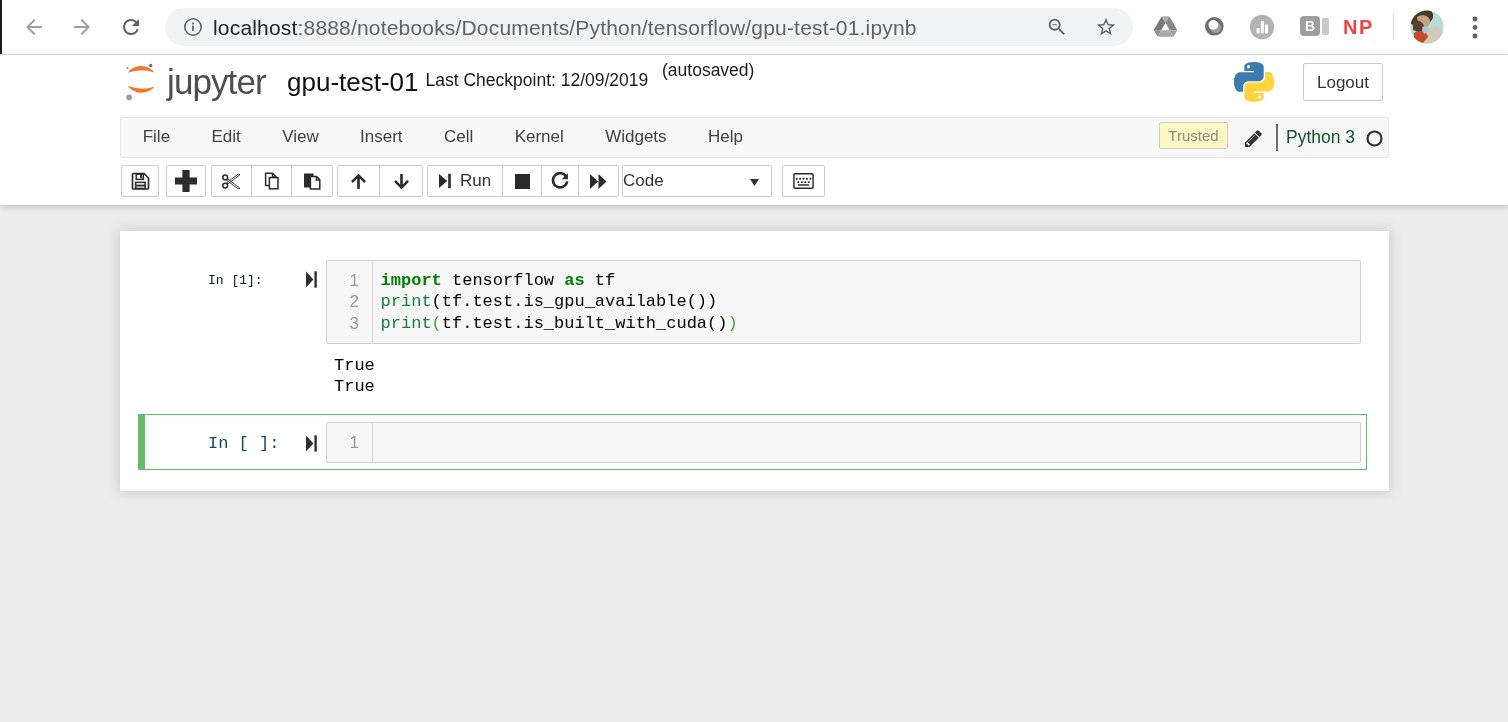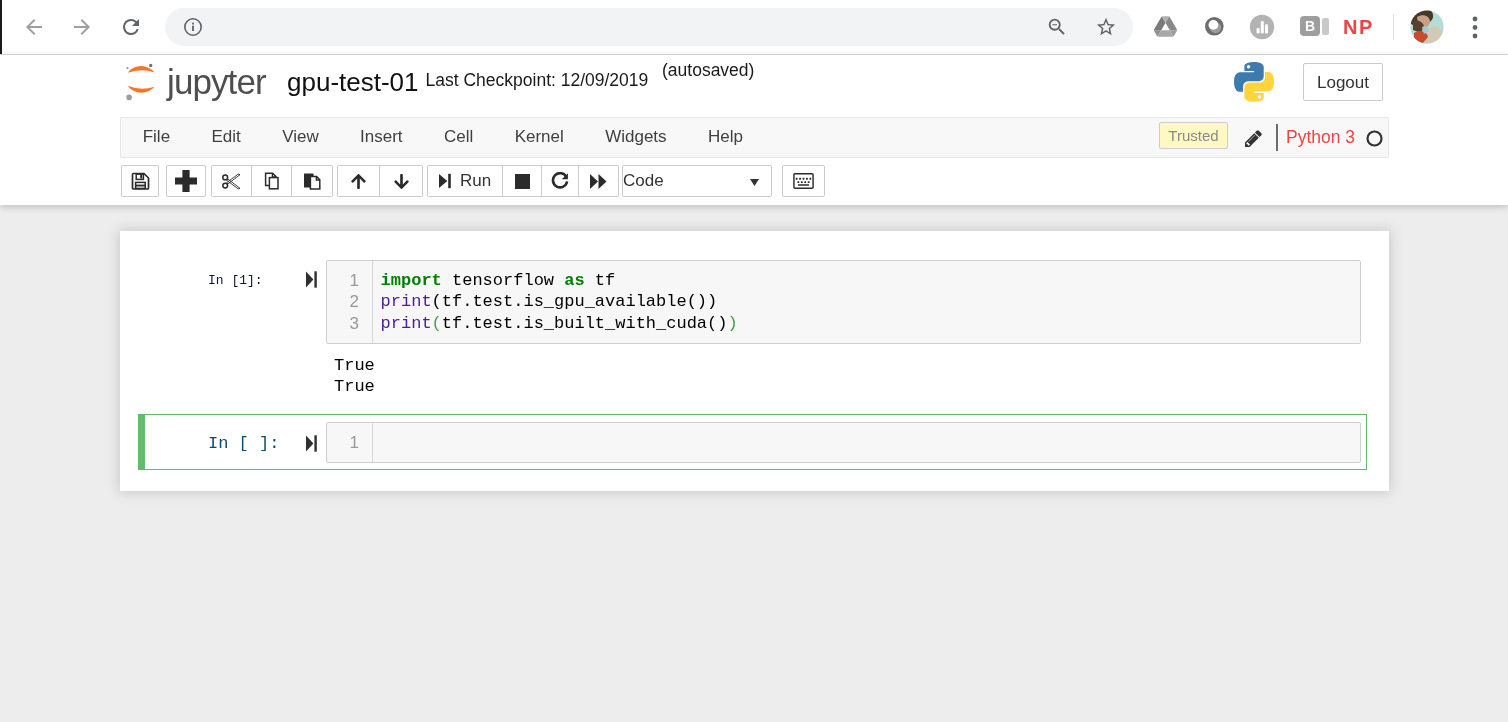--- a/index.html
+++ b/index.html
@@ -22,21 +22,21 @@
   #title { position:absolute; left:287px; top:66.5px; font-size:26px; color:#111; }
   #chkpt { position:absolute; left:425.5px; top:70px; font-size:17.5px; color:#1a1a1a; }
   #autosv { position:absolute; left:662px; top:60px; font-size:17.5px; color:#1a1a1a; }
   #pylogo { position:absolute; left:1234px; top:62px; }
   #logout { position:absolute; left:1303px; top:63px; width:80px; height:38px; border:1px solid #cbcbcb; border-radius:2px; background:#fff; font-size:17px; color:#333; text-align:center; line-height:37px; }
   
   #menubar { position:absolute; left:120px; top:117px; width:1269px; height:41px; background:#f8f8f8; border:1px solid #e7e7e7; border-radius:2px; }
   #menus { position:absolute; left:1px; top:0; height:39px; display:flex;text-align:right; }
   #menus div { padding:0 20.7px; font-size:17px; color:#404040; line-height:38px; }
   #trusted { position:absolute; left:1038px; top:4px; width:69px; height:27px; border:1px solid #ccc; border-radius:2px; background:#fef9c3; font-size:15px; color:#8a8a8a; text-align:center; line-height:25px;}
-  #kernind { position:absolute; left:1165px; top:0px; height:40px; font-size:17.5px; color:#ef4444; line-height:39px;}
+  #kernind { position:absolute; left:1165px; top:0px; height:40px; font-size:17.5px; color:#14532d; line-height:39px;}
   #ksep { position:absolute; left:1155px; top:6px; width:2px; height:27px; background:#6d6d6d; }
   #kcircle { position:absolute; left:1245px; top:12px; }
   #pencil { position:absolute; left:1124px; top:12px; }
   
   .tbtn { position:absolute; top:165px; height:32px; background:#fff; border:1px solid #cbcbcb; border-radius:2px; display:flex; align-items:center; justify-content:center; }
   .tgrp { position:absolute; top:165px; height:32px; display:flex; }
   .tgrp .tbtn { position:static; top:auto; height:30px; border:none; border-right:1px solid #cbcbcb; border-radius:0; }
   .tgrp { background:#fff; border:1px solid #cbcbcb; border-radius:2px; }
   .tgrp .tbtn:last-child { border-right:none; }
   #runbtn { font-size:17px; color:#333; }
@@ -47,21 +47,21 @@
   .mono { font-family:"Liberation Mono", monospace; }
   #prompt1 { position:absolute; left:208px; top:272.5px; font-size:13px; color:#0f172a; white-space:pre; }
   #prompt2 { position:absolute; left:208px; top:434px; font-size:17px; color:#0c4a6e; white-space:pre; }
   .runmark { position:absolute; }
   #input1 { position:absolute; left:326px; top:260px; width:1035px; height:84px; background:#f7f7f7; border:1px solid #cfcfcf; border-radius:2px; }
   #input2 { position:absolute; left:326px; top:422px; width:1035px; height:41px; background:#f7f7f7; border:1px solid #cfcfcf; border-radius:2px; }
   .gut { position:absolute; width:33px; text-align:right; font-size:17px; line-height:21.4px; color:#999; }
   .gutline { position:absolute; width:1px; background:#d8d8d8; }
   .codetxt { position:absolute; font-size:17px; line-height:21.4px; color:#000; white-space:pre; }
   .kw { color:#008000; font-weight:bold; }
-  .bi { color:#4c1d95; }
+  .bi { color:#15803d; }
   .mb { color:#43a047; }
   #output1 { position:absolute; left:334px; top:355px; font-size:17px; line-height:21.4px; color:#000; white-space:pre; }
   #cell2 { position:absolute; left:138px; top:414px; width:1229px; height:56px; border:1px solid #66bb6a; }
   #cell2bar { position:absolute; left:0px; top:0px; width:6px; height:54px; background:#66bb6a; }
 </style>
 </head>
 <body>
 
 <div id="chrome">
   <div id="edgeline"></div>
@@ -77,20 +77,21 @@
   <svg class="cicon" style="left:119px;top:15px" width="24" height="24" viewBox="0 0 24 24">
       <path d="M17.65 6.35A7.96 7.96 0 0 0 12 4a8 8 0 1 0 7.73 10h-2.08A6 6 0 1 1 12 6c1.66 0 3.14.69 4.22 1.78L13 11h7V4l-2.35 2.35z" fill="#5f6368"></path>
     </svg>
   <div id="pill"></div>
 
   <svg class="cicon" style="left:183px;top:17px" width="20" height="20" viewBox="0 0 20 20">
       <circle cx="10" cy="10" r="8.2" fill="none" stroke="#5f6368" stroke-width="1.6"></circle>
       <rect x="9.1" y="8.6" width="1.8" height="5.4" fill="#5f6368"></rect>
       <rect x="9.1" y="5.6" width="1.8" height="1.9" fill="#5f6368"></rect>
     </svg>
+  <div id="urltext"><b>localhost</b>:8888/notebooks/Documents/Python/tensorflow/gpu-test-01.ipynb</div>
 
   <svg class="cicon" style="left:1046px;top:16px" width="22" height="22" viewBox="0 0 24 24">
       <path d="M15.5 14h-.79l-.28-.27A6.47 6.47 0 0 0 16 9.5 6.5 6.5 0 1 0 9.5 16c1.61 0 3.09-.59 4.23-1.57l.27.28v.79l5 4.99L20.49 19l-4.99-5zm-6 0C7.01 14 5 11.99 5 9.5S7.01 5 9.5 5 14 7.01 14 9.5 11.99 14 9.5 14zM7 9h5v1H7z" fill="#5f6368"></path>
     </svg>
 
   <svg class="cicon" style="left:1095px;top:16px" width="22" height="22" viewBox="0 0 24 24">
       <path d="M22 9.24l-7.19-.62L12 2 9.19 8.63 2 9.24l5.46 4.73L5.82 21 12 17.27 18.18 21l-1.63-7.03L22 9.24zM12 15.4l-3.76 2.27 1-4.28-3.32-2.88 4.38-.38L12 6.1l1.71 4.04 4.38.38-3.32 2.88 1 4.28L12 15.4z" fill="#5f6368"></path>
     </svg>
 
   <svg class="cicon" style="left:1154px;top:16px" width="23" height="21" viewBox="0 0 87.3 78">

